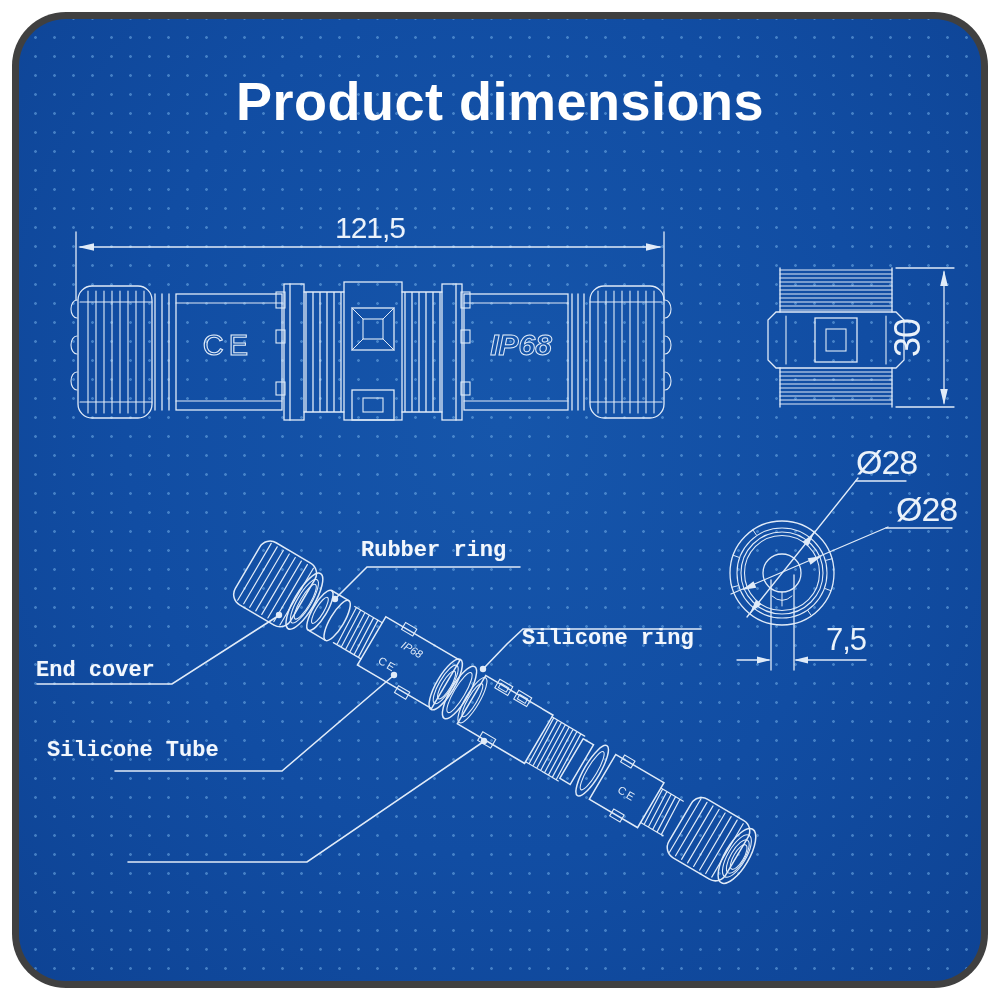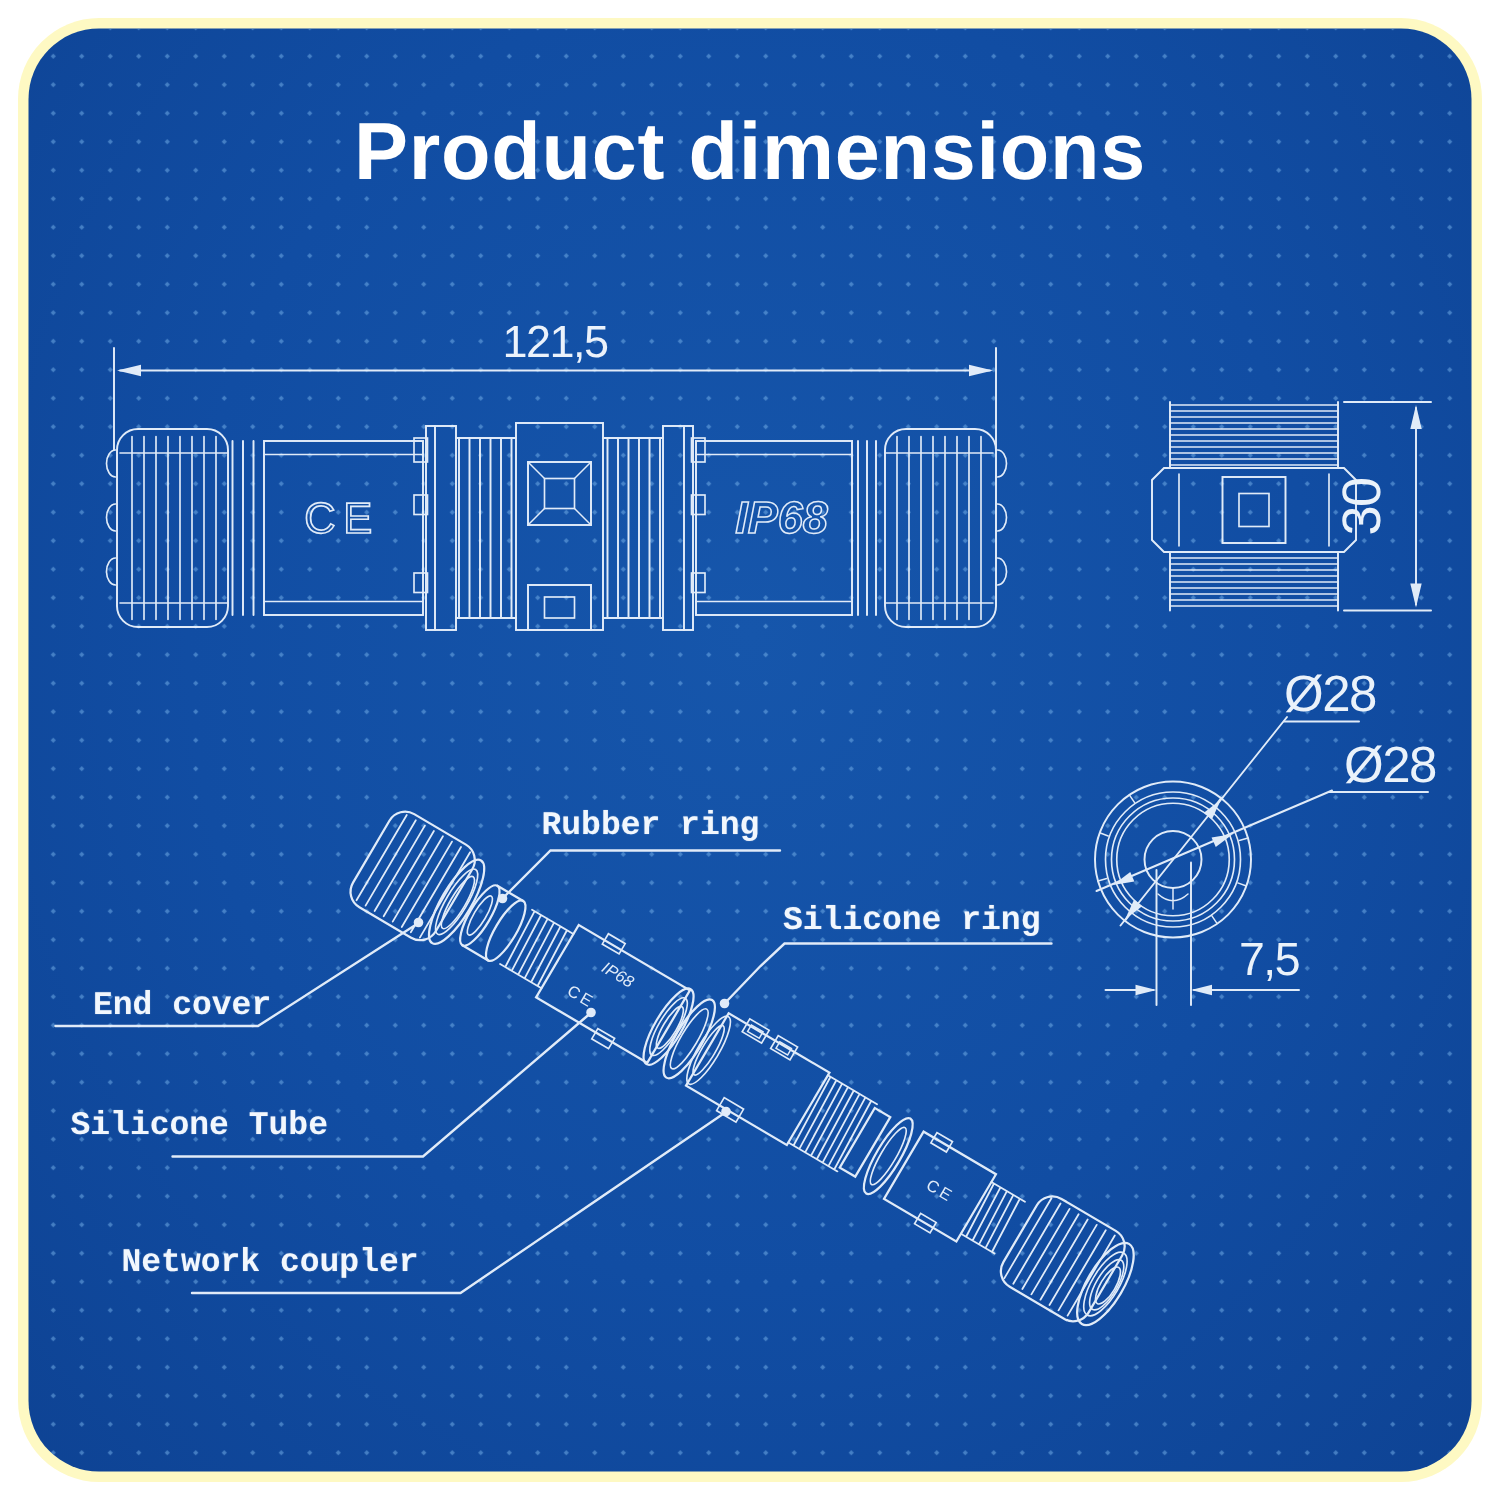--- a/index.html
+++ b/index.html
@@ -1,43 +1,43 @@
 <!DOCTYPE html>
 <html><head>
 <meta charset="utf-8">
 <style>
   html,body{margin:0;padding:0;}
   body{
     width:1000px;height:1000px;position:relative;background:#ffffff;
     font-family:"Liberation Sans", sans-serif;overflow:hidden;
   }
   .card{
-    position:absolute;inset:12px;border-radius:54px;background:#fef9c3;
+    position:absolute;inset:12px;border-radius:54px;background:#404040;
   }
   .card-inner{
     position:absolute;inset:7px;border-radius:47px;overflow:hidden;
     background:radial-gradient(ellipse at 50% 42%, #1656ab 0%, #114da3 55%, #0e4394 100%);
   }
   .dots{
     position:absolute;inset:0;
     background-image:radial-gradient(rgba(120,180,235,.5) 1.3px, transparent 1.5px);
     background-size:19px 19px;background-position:7px 9px;
   }
   .stage{position:absolute;left:-19px;top:-19px;width:1000px;height:1000px;}
   .page-title{
     position:absolute;left:0;top:70px;width:1000px;text-align:center;
     font-size:54px;font-weight:bold;color:#ffffff;letter-spacing:.5px;
   }
   .part-label{
     position:absolute;font-family:"Liberation Mono", monospace;font-weight:bold;
     font-size:22px;color:#f2f7fd;white-space:nowrap;text-shadow:0 0 1px rgba(255,255,255,.35);
   }
   .lbl-rubber{left:361px;top:538px;}
-  .lbl-silicone{left:522px;top:601px;}
-  .lbl-endcover{left:36px;top:658px;margin-left:26px;}
+  .lbl-silicone{left:522px;top:626px;}
+  .lbl-endcover{left:36px;top:658px;}
   .lbl-outdoor{left:47px;top:738px;}
   .lbl-network{left:81px;top:829px;}
   svg{position:absolute;left:0;top:0;}
   svg text{font-family:"Liberation Sans", sans-serif;}
 </style>
 </head>
 <body>
 
 <div class="card">
   <div class="card-inner">
@@ -230,17 +230,16 @@
             <circle cx="484" cy="741" r="3.2" fill="#ecf4fd" stroke="none"></circle>
           </g>
 
         </g>
       </svg>
 
       <div class="part-label lbl-rubber">Rubber ring</div>
       <div class="part-label lbl-silicone">Silicone ring</div>
       <div class="part-label lbl-endcover">End cover</div>
       <div class="part-label lbl-outdoor">Silicone Tube</div>
-      <div class="part-label lbl-network">Network coupler</div>
 
     </div>
   </div>
 </div>
 
 </body></html>

